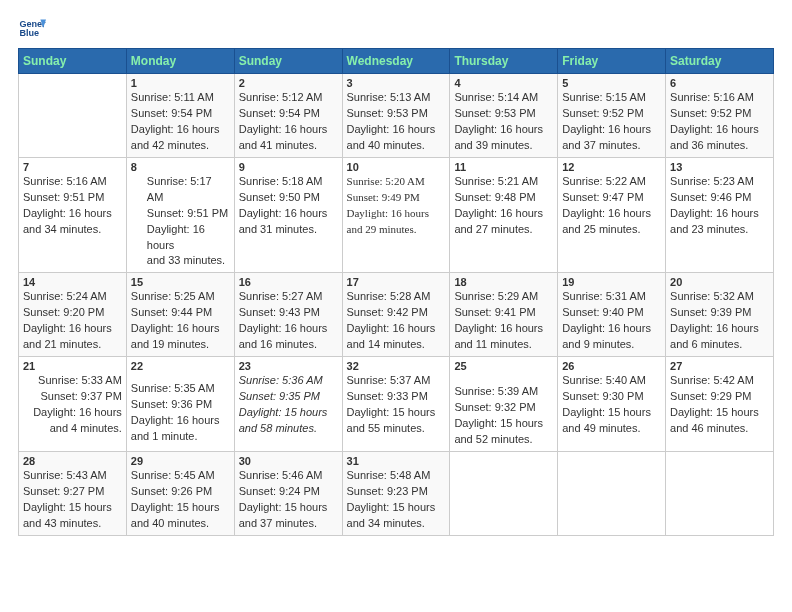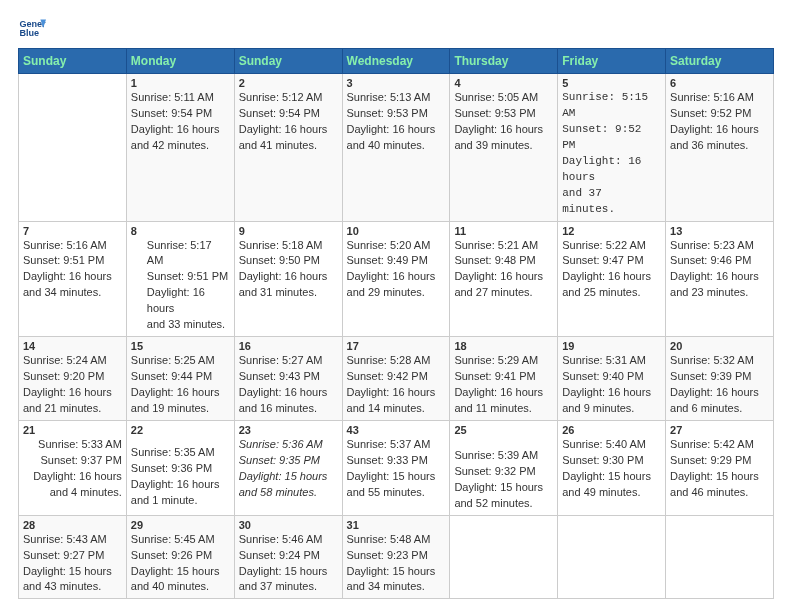--- a/index.html
+++ b/index.html
@@ -134,28 +134,28 @@
           </td>
           <td>
             <span class="day-num">3</span>
             <div class="day-info" style="white-space: pre-line;">Sunrise: 5:13 AM
 Sunset: 9:53 PM
 Daylight: 16 hours
 and 40 minutes.</div>
           </td>
           <td>
             <span class="day-num">4</span>
-            <div class="day-info" style="white-space: pre-line;">Sunrise: 5:05 AM
+            <div class="day-info" style="white-space: pre-line;">Sunrise: 5:14 AM
 Sunset: 9:53 PM
 Daylight: 16 hours
 and 39 minutes.</div>
           </td>
           <td>
             <span class="day-num">5</span>
-            <div class="day-info" style="white-space: pre-line; font-family: Liberation Mono, monospace;">Sunrise: 5:15 AM
+            <div class="day-info" style="white-space: pre-line;">Sunrise: 5:15 AM
 Sunset: 9:52 PM
 Daylight: 16 hours
 and 37 minutes.</div>
           </td>
           <td>
             <span class="day-num">6</span>
             <div class="day-info" style="white-space: pre-line;">Sunrise: 5:16 AM
 Sunset: 9:52 PM
 Daylight: 16 hours
 and 36 minutes.</div>
@@ -178,21 +178,21 @@
           </td>
           <td>
             <span class="day-num">9</span>
             <div class="day-info" style="white-space: pre-line;">Sunrise: 5:18 AM
 Sunset: 9:50 PM
 Daylight: 16 hours
 and 31 minutes.</div>
           </td>
           <td>
             <span class="day-num">10</span>
-            <div class="day-info" style="white-space: pre-line;">Sunrise: 5:20 AM
+            <div class="day-info" style="white-space: pre-line; font-family: Liberation Serif, serif;">Sunrise: 5:20 AM
 Sunset: 9:49 PM
 Daylight: 16 hours
 and 29 minutes.</div>
           </td>
           <td>
             <span class="day-num">11</span>
             <div class="day-info" style="white-space: pre-line;">Sunrise: 5:21 AM
 Sunset: 9:48 PM
 Daylight: 16 hours
 and 27 minutes.</div>
@@ -279,21 +279,21 @@
 and 1 minute.</div>
           </td>
           <td>
             <span class="day-num">23</span>
             <div class="day-info" style="white-space: pre-line; font-style: italic;">Sunrise: 5:36 AM
 Sunset: 9:35 PM
 Daylight: 15 hours
 and 58 minutes.</div>
           </td>
           <td>
-            <span class="day-num">43</span>
+            <span class="day-num">32</span>
             <div class="day-info" style="white-space: pre-line;">Sunrise: 5:37 AM
 Sunset: 9:33 PM
 Daylight: 15 hours
 and 55 minutes.</div>
           </td>
           <td>
             <span class="day-num">25</span>
             <div class="day-info" style="white-space: pre-line; margin-top: 12px;">Sunrise: 5:39 AM
 Sunset: 9:32 PM
 Daylight: 15 hours

